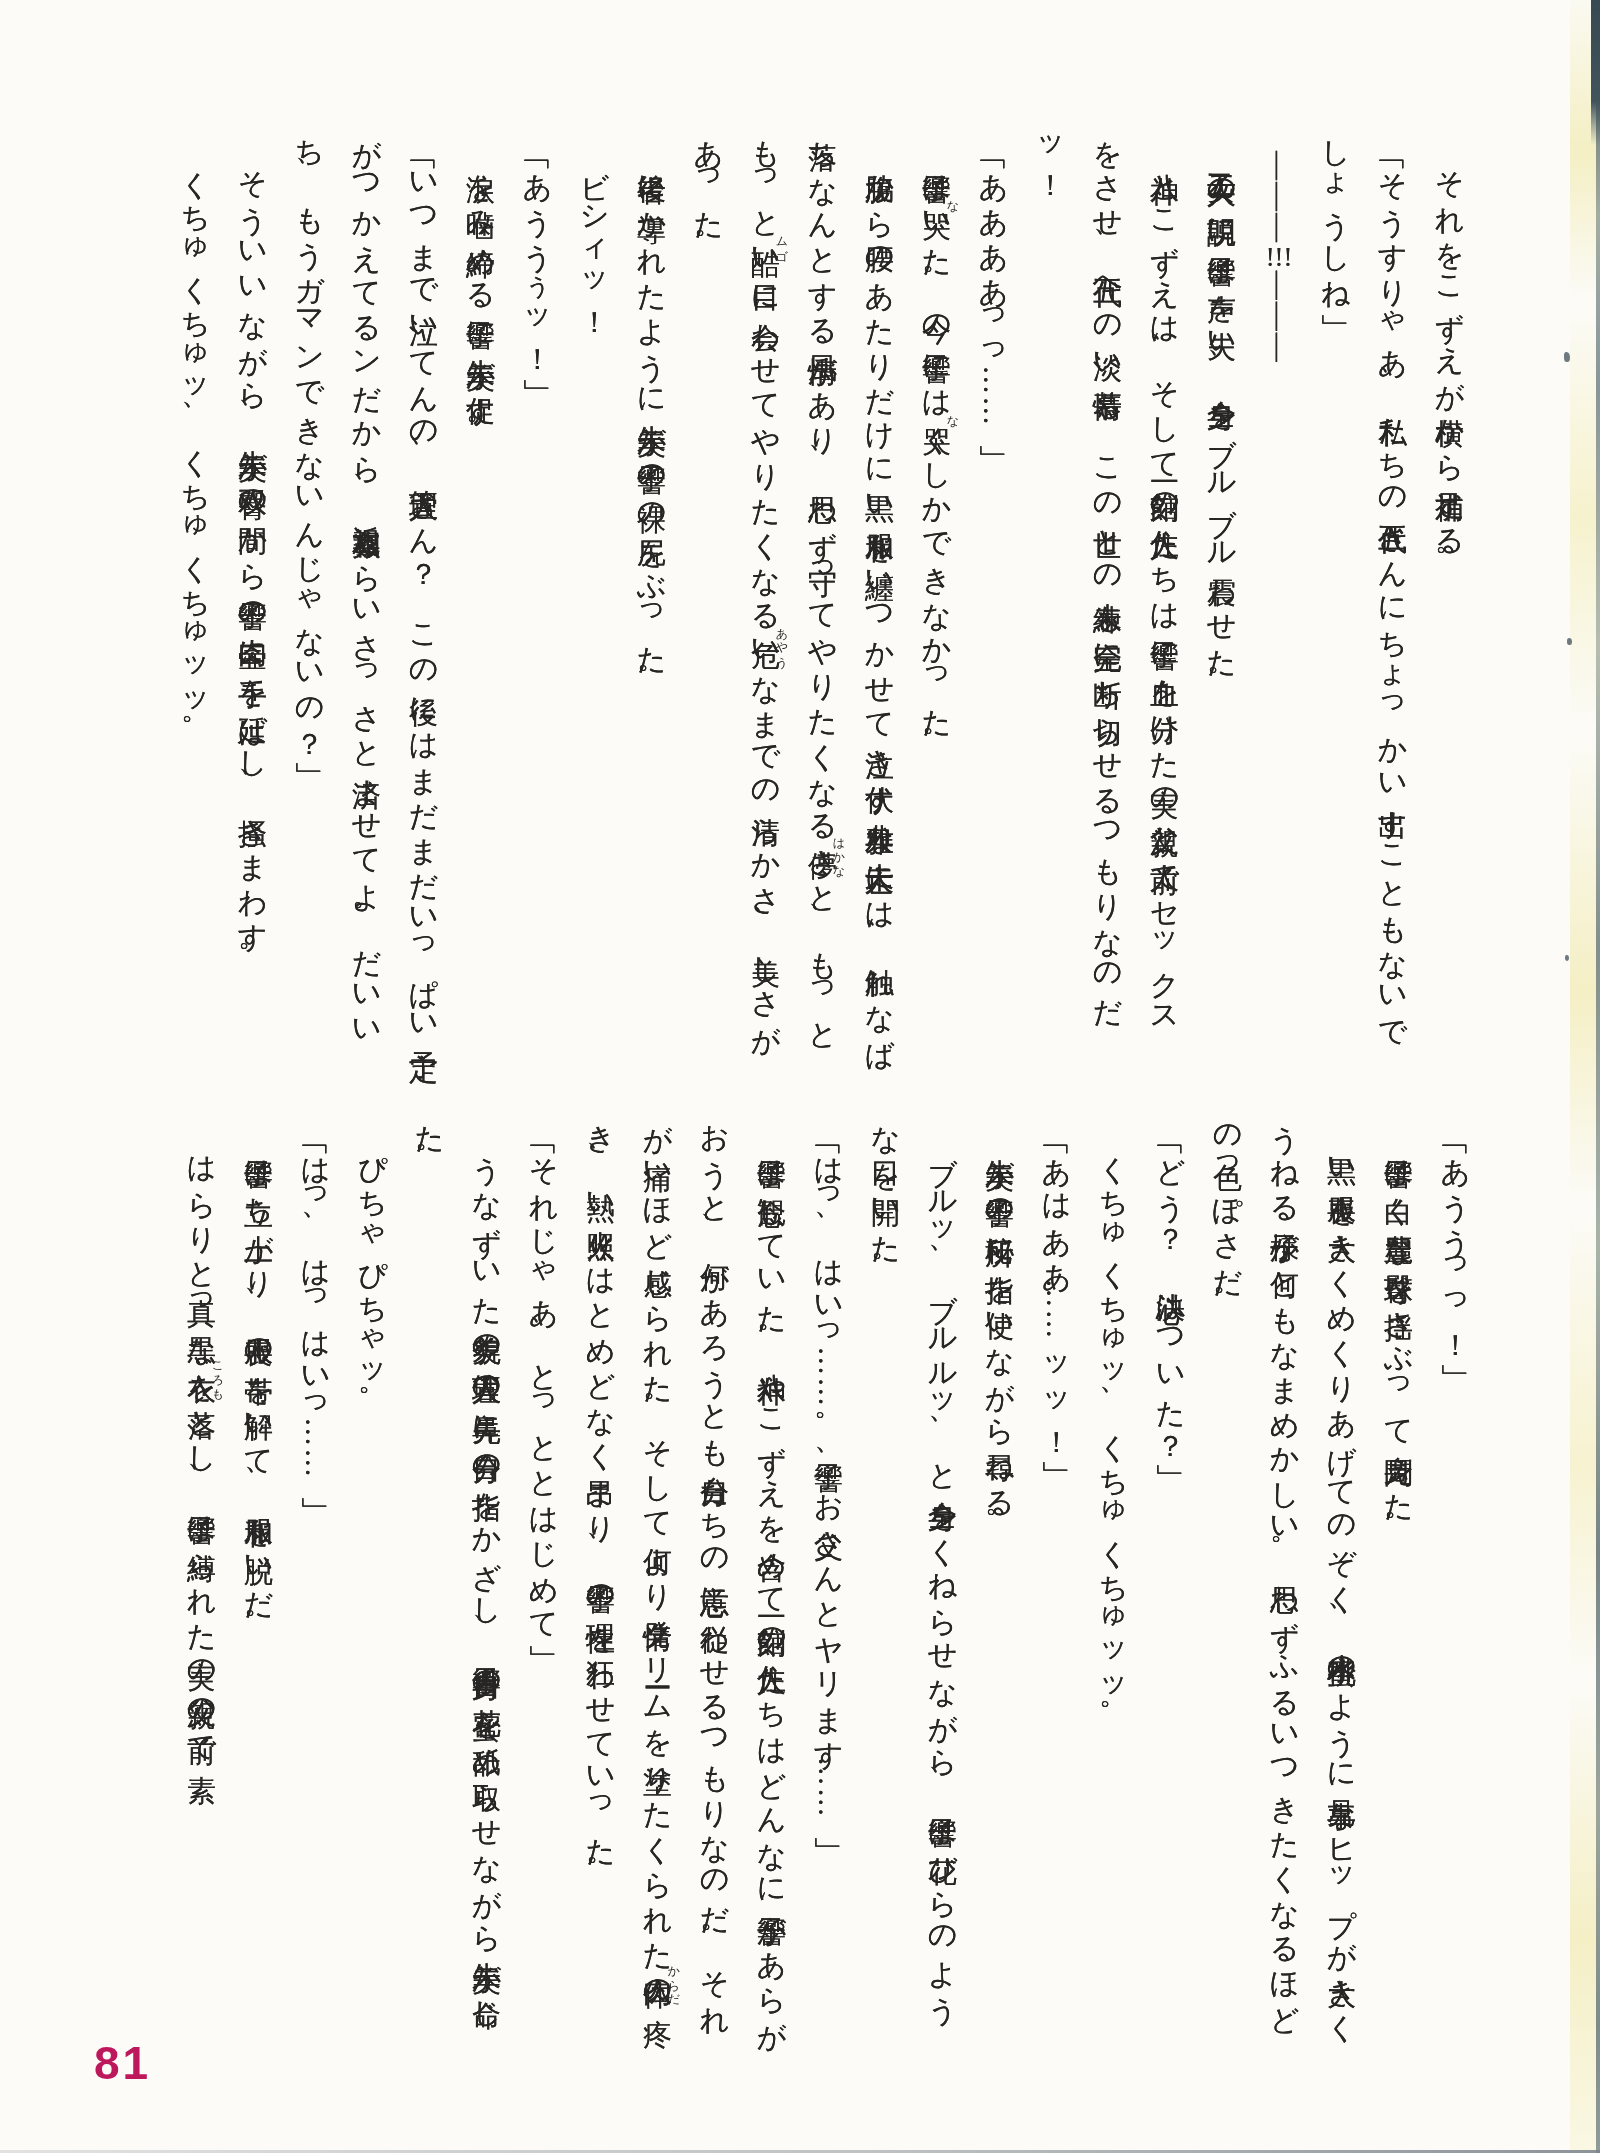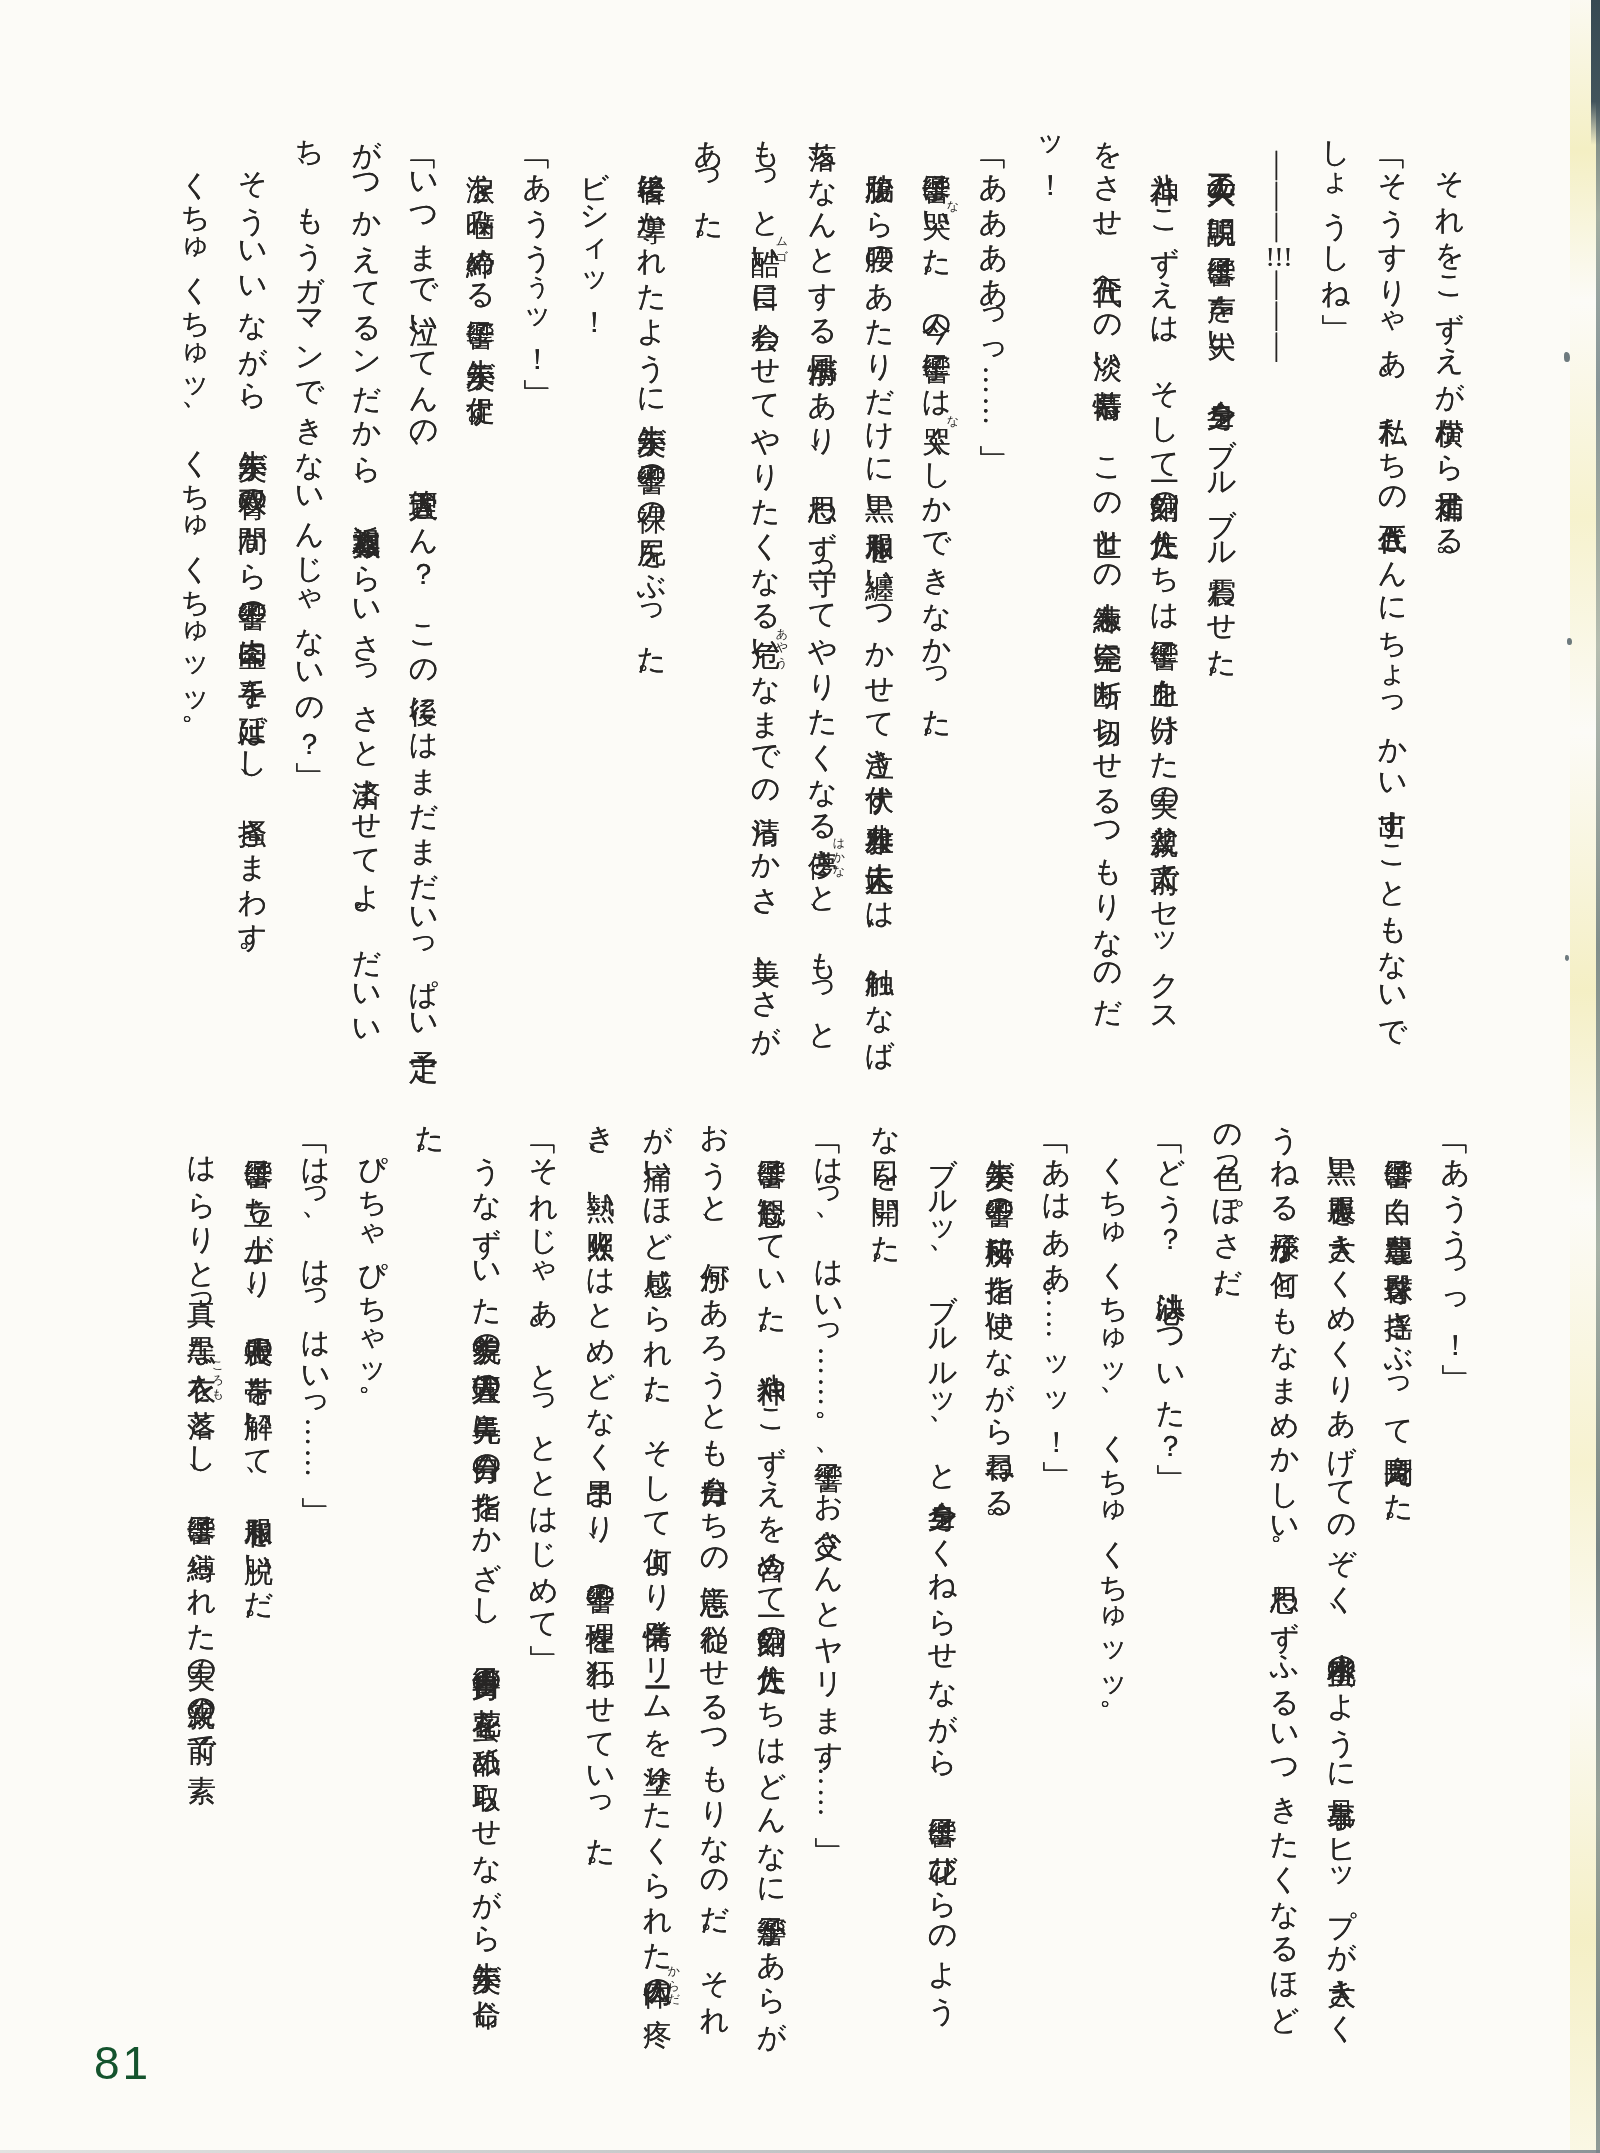--- a/index.html
+++ b/index.html
@@ -48,24 +48,24 @@
     text-shadow: none;
   }
   
   .tcy { text-combine-upright: all; font-size: 0.92em; }
 
   .page-number {
     position: absolute;
     left: 94px;
     top: 2036px;
     font-family: "Liberation Sans", "DejaVu Sans", sans-serif;
-    font-weight: normal;
+    font-weight: bold;
     font-size: 46px;
     letter-spacing: 3px;
-    color: #14532d;
+    color: #be185d;
   }
 
   
   .edge-tint {
     position: absolute;
     top: 0; right: 0;
     width: 30px; height: 2153px;
     background: linear-gradient(180deg,
       rgba(242,237,190,0.10) 0%,
       rgba(241,235,178,0.75) 7%,

